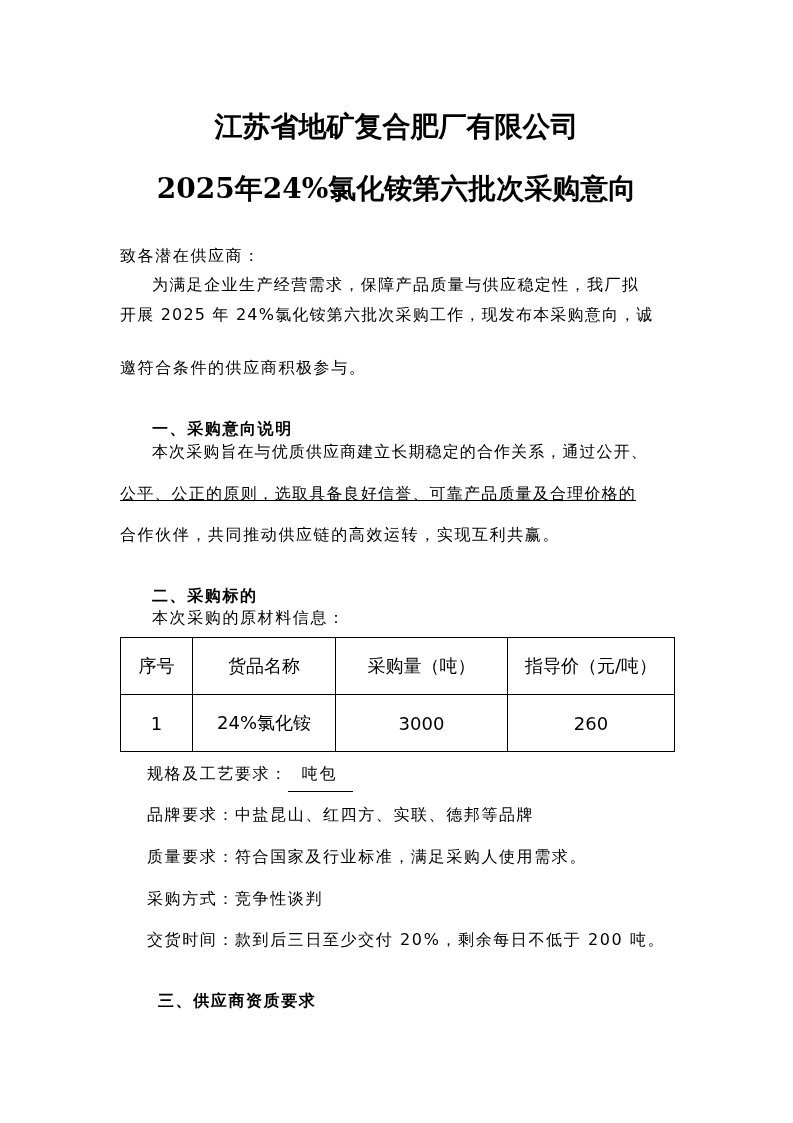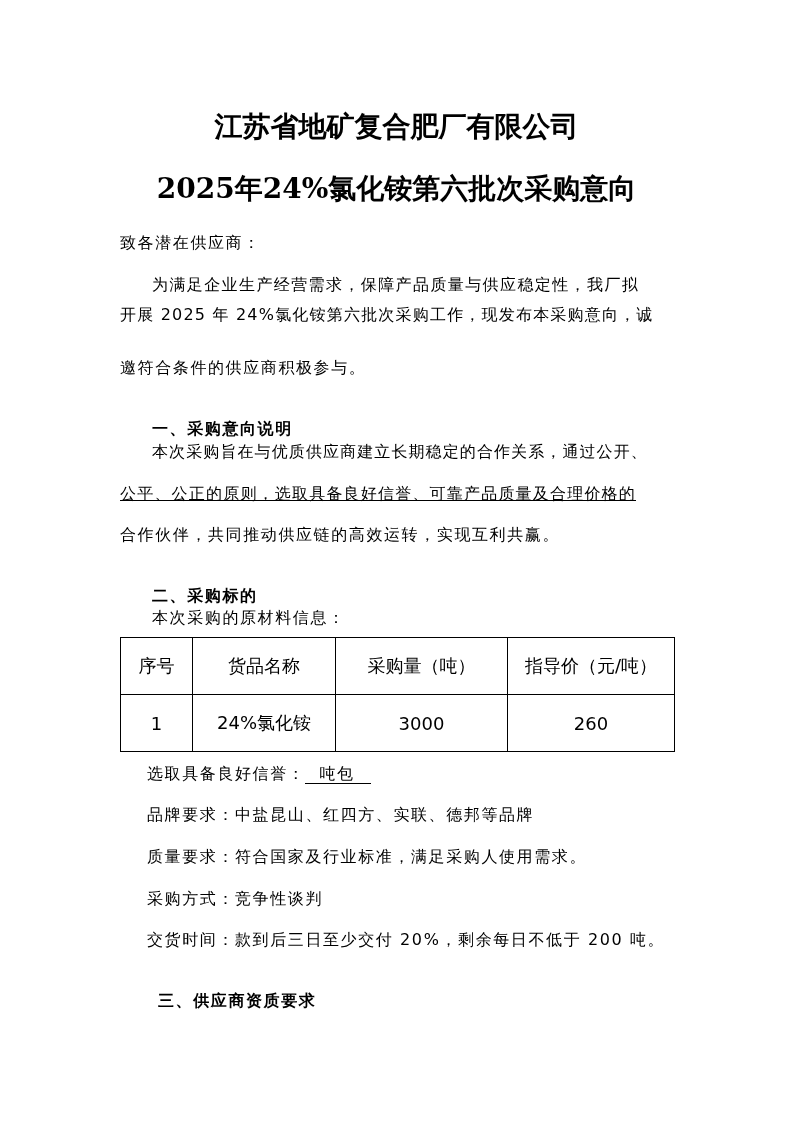--- a/index.html
+++ b/index.html
@@ -15,41 +15,41 @@
   }
   .t1 { top: 108px; }
   .t2 { top: 170px; }
   .line {
     position: absolute; left: 120px; font-size: 16px; letter-spacing: 1.6px;
     white-space: nowrap; font-family: "DejaVu Sans", "Liberation Sans", sans-serif;
     font-weight: normal;
   }
   .indent { left: 152px; }
   .heading { font-weight: bold; left: 152px; margin-top: 19px; }
-  .underline-val { display: inline-block; border-bottom: 1.5px solid #000; padding: 0 16px 0 14px; line-height: 18px; }
+  .underline-val { display: inline-block; border-bottom: 1.5px solid #000; padding: 0 16px 8px 14px; line-height: 18px; }
   table.goods {
     position: absolute; left: 120px; top: 637px;
     border-collapse: collapse; font-size: 18px;
     font-family: "DejaVu Sans", "Liberation Sans", sans-serif;
   }
   table.goods td, table.goods th {
     border: 1.3px solid #000; text-align: center; font-weight: normal;
     padding: 0;
   }
   table.goods tr.hdr th { height: 56px; }
   table.goods tr.row td { height: 56px; }
   .c1 { width: 71px; } .c2 { width: 142px; } .c3 { width: 171px; } .c4 { width: 166px; }
 </style>
 </head>
 <body>
 
 <div class="title t1">江苏省地矿复合肥厂有限公司</div>
 <div class="title t2">2025年24%氯化铵第六批次采购意向</div>
 
-<div class="line" style="top:233px;">致各潜在供应商：</div>
+<div class="line" style="top:246px;">致各潜在供应商：</div>
 
 <div class="line indent" style="top:275px; width:530px; letter-spacing:1.4px;">为满足企业生产经营需求，保障产品质量与供应稳定性，我厂拟</div>
 <div class="line" style="top:305px; letter-spacing:1.2px;">开展 2025 年 24%氯化铵第六批次采购工作，现发布本采购意向，诚</div>
 <div class="line" style="top:358px;">邀符合条件的供应商积极参与。</div>
 
 <div class="line heading" style="top:400px;">一、采购意向说明</div>
 <div class="line indent" style="top:442px; letter-spacing:1.1px;">本次采购旨在与优质供应商建立长期稳定的合作关系，通过公开、</div>
 <div class="line" style="top:484px; letter-spacing:1.2px;text-decoration:underline;">公平、公正的原则，选取具备良好信誉、可靠产品质量及合理价格的</div>
 <div class="line" style="top:525px;">合作伙伴，共同推动供应链的高效运转，实现互利共赢。</div>
 
@@ -67,20 +67,20 @@
   <tr class="row">
     <td>1</td>
     <td>24%氯化铵</td>
     <td>3000</td>
     <td>260</td>
   </tr>
 </tbody>
   </table>
 
 <div class="line" style="top:764px; left:147px;">
-  <span>选取具备良好信誉：</span><span class="underline-val">吨包</span>
+  <span>规格及工艺要求：</span><span class="underline-val">吨包</span>
 </div>
 <div class="line" style="top:805px; left:147px;">品牌要求：中盐昆山、红四方、实联、德邦等品牌</div>
 <div class="line" style="top:847px; left:147px;">质量要求：符合国家及行业标准，满足采购人使用需求。</div>
 <div class="line" style="top:889px; left:147px;text-align:center;">采购方式：竞争性谈判</div>
 <div class="line" style="top:930px; left:147px;">交货时间：款到后三日至少交付 20%，剩余每日不低于 200 吨。</div>
 
 <div class="line heading" style="top:972px; left:158px;">三、供应商资质要求</div>
 
 </body></html>

